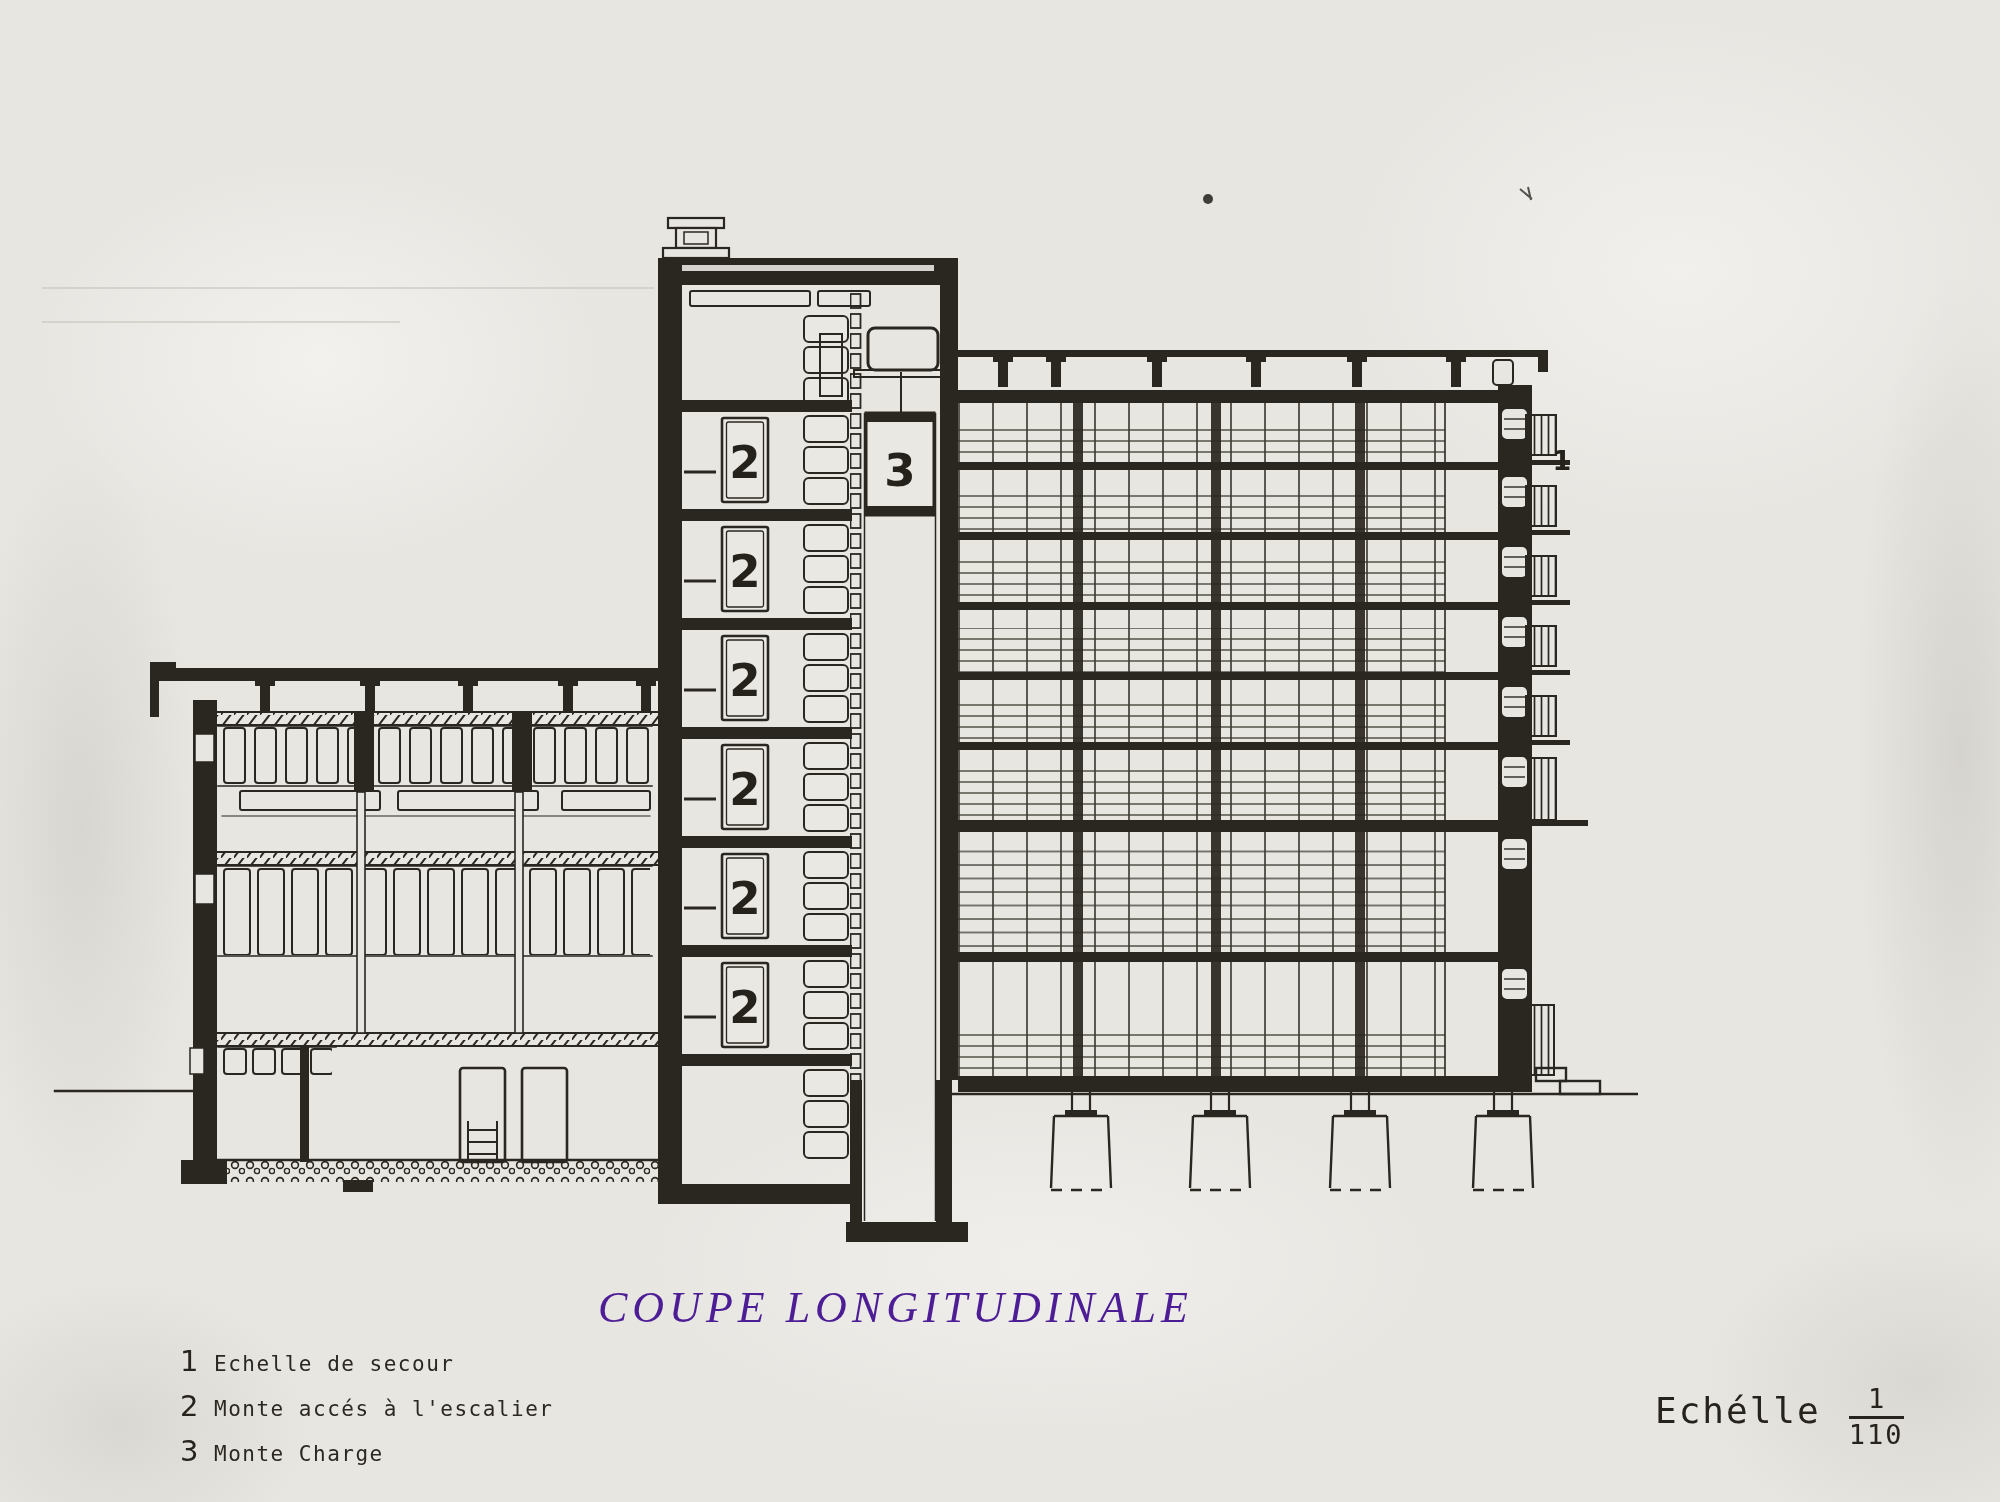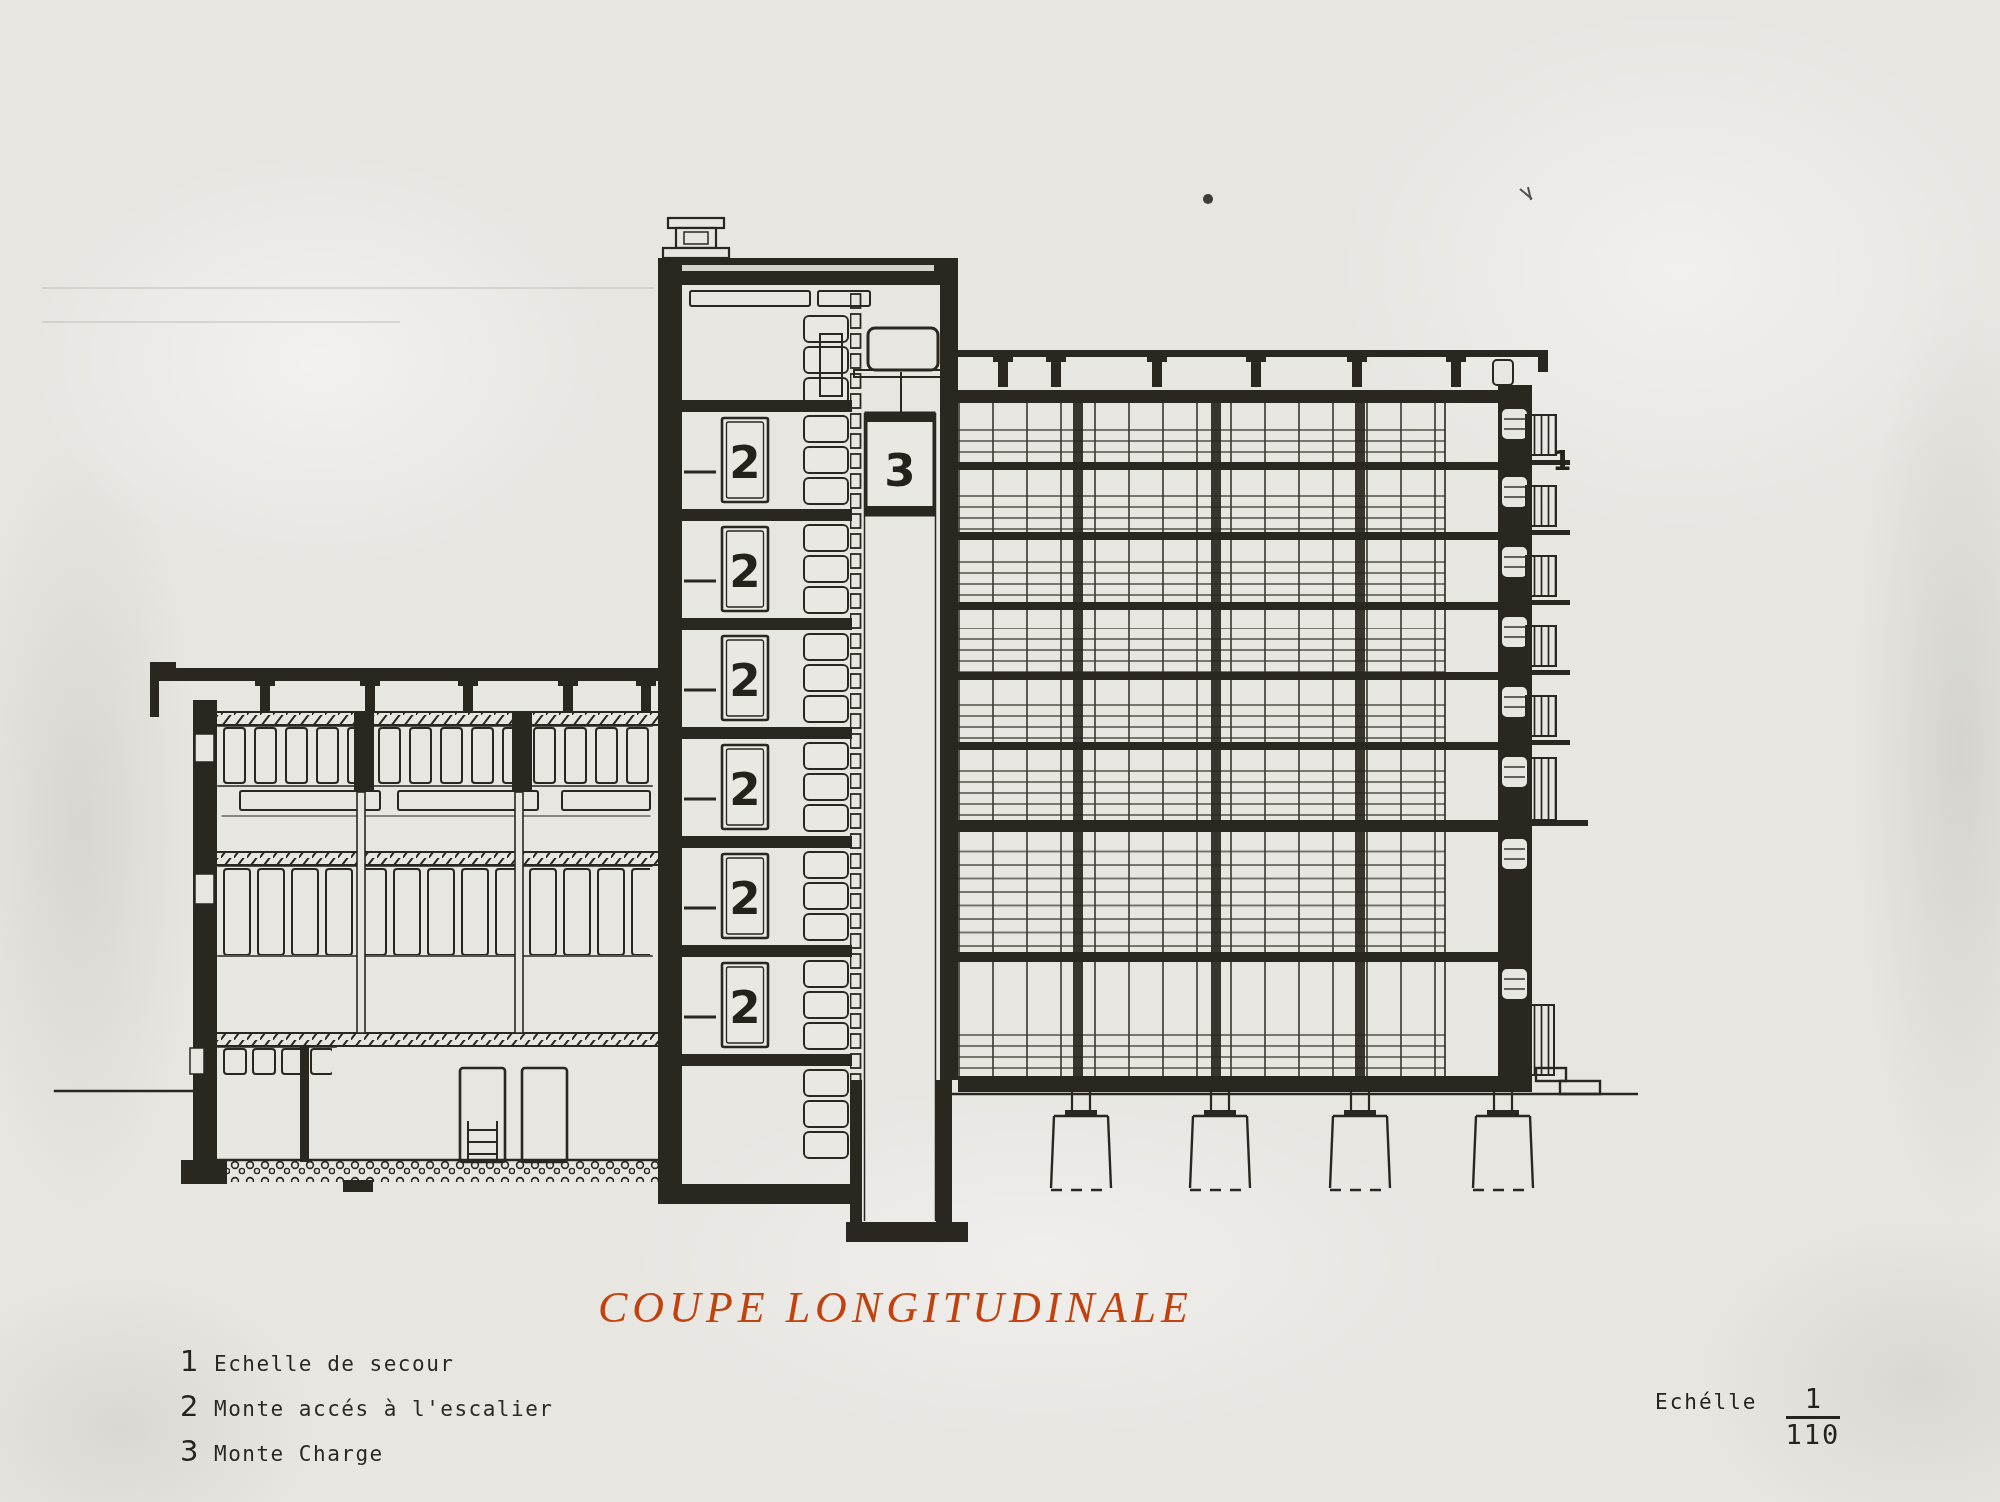--- a/index.html
+++ b/index.html
@@ -11,27 +11,27 @@
     background:
       radial-gradient(420px 300px at 16% 24%, rgba(255,255,255,.45), rgba(255,255,255,0) 70%),
       radial-gradient(500px 380px at 84% 18%, rgba(255,255,255,.40), rgba(255,255,255,0) 70%),
       radial-gradient(600px 260px at 52% 84%, rgba(255,255,255,.35), rgba(255,255,255,0) 70%),
       radial-gradient(160px 520px at 4% 55%, rgba(120,115,104,.14), rgba(120,115,104,0) 75%),
       radial-gradient(140px 640px at 98% 50%, rgba(120,115,104,.16), rgba(120,115,104,0) 75%),
       radial-gradient(300px 220px at 96% 92%, rgba(120,115,104,.12), rgba(120,115,104,0) 75%),
       radial-gradient(260px 200px at 6% 95%, rgba(120,115,104,.12), rgba(120,115,104,0) 75%);}
   .title{position:absolute;left:598px;top:1282px;width:520px;
     font-family:"Liberation Serif",serif;font-style:italic;font-size:44px;letter-spacing:5px;
-    color:#c2410c;white-space:nowrap;}
+    color:#4c1d95;white-space:nowrap;}
   .legend{position:absolute;left:180px;top:1344px;}
   .legend-row{display:flex;align-items:baseline;height:45px;}
   .legend-num{width:34px;font-family:"DejaVu Sans",sans-serif;font-size:29px;color:#26221c;}
   .legend-label{font-family:"DejaVu Sans Mono",monospace;font-size:21px;letter-spacing:1.5px;color:#2b2721;}
   .scale{position:absolute;left:1655px;top:1384px;display:flex;align-items:flex-start;}
-  .scale-word{font-family:"DejaVu Sans Mono",monospace;font-size:21px;letter-spacing:2px;color:#26221c;padding-top:6px;}
+  .scale-word{font-family:"DejaVu Sans Mono",monospace;font-size:36px;letter-spacing:2px;color:#26221c;padding-top:6px;}
   .scale-frac{margin-left:28px;text-align:center;font-family:"DejaVu Sans Mono",monospace;color:#26221c;}
   .scale-num{font-size:27px;line-height:30px;padding:0 14px 2px 14px;border-bottom:3px solid #26221c;}
   .scale-den{font-size:27px;line-height:32px;letter-spacing:2px;text-align:right;}
 </style>
 </head>
 <body>
 
 <div class="page">
 
 <svg width="2000" height="1502" viewBox="0 0 2000 1502">

